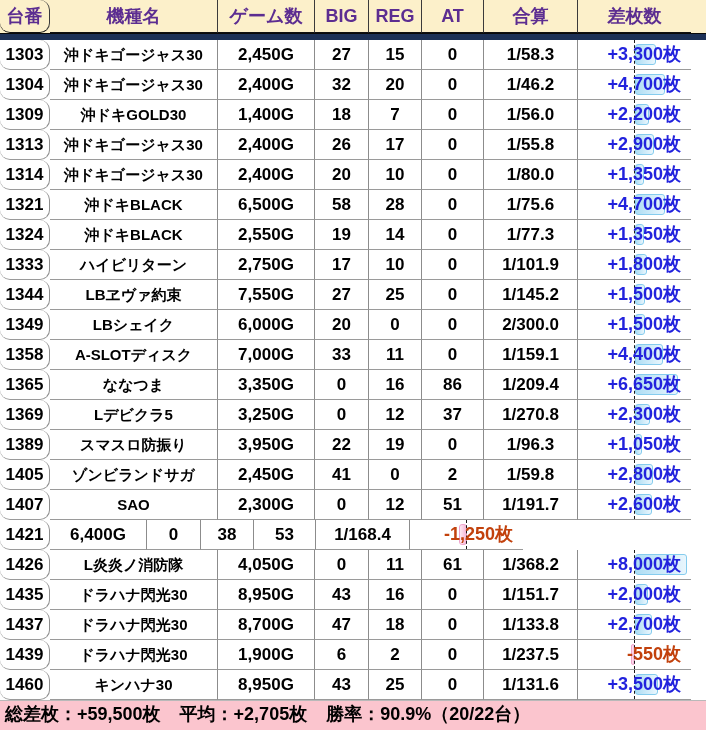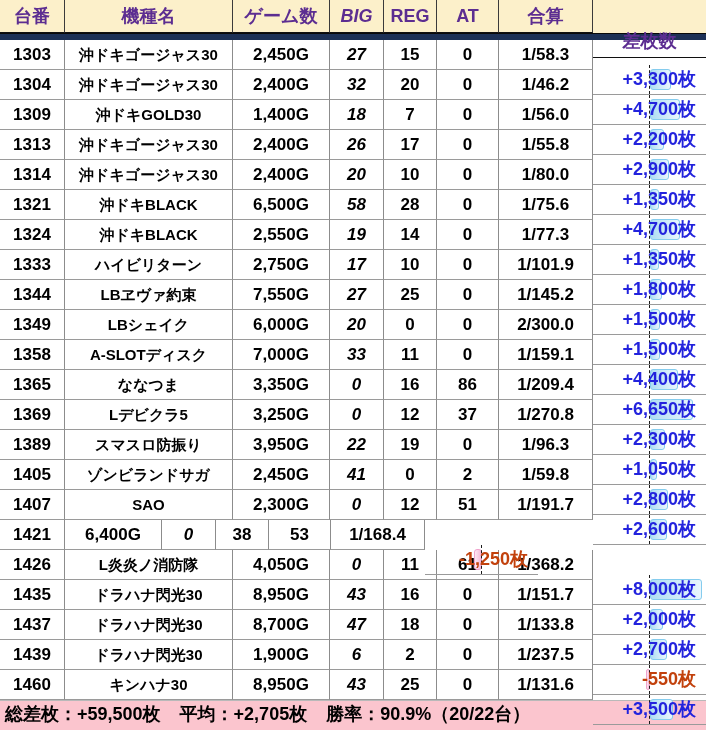--- a/index.html
+++ b/index.html
@@ -18,23 +18,23 @@
     color:#5c2d91; font-size:18px;
     border-right:1px solid #3b3b3b; border-bottom:1px solid #101010;
     overflow:hidden; white-space:nowrap;
   }
   .hcell:last-child { border-right:none; }
 
   
   .divider { width:706px; height:7px; background:#1d3156; border-top:1px solid #0a0a0a; }
 
   
-  .c0 { width:65px; }  .c1 { width:168px; } .c2 { width:97px; }
-  .c3 { width:54px;font-style:italic; }  .c4 { width:53px; }  .c5 { width:62px; }
-  .c6 { width:94px; }  .c7 { width:113px;margin-top:25px; }
+  .c0 { width:50px;border-radius:10px; }  .c1 { width:168px; } .c2 { width:97px; }
+  .c3 { width:54px; }  .c4 { width:53px; }  .c5 { width:62px; }
+  .c6 { width:94px; }  .c7 { width:113px; }
 
   
   .body { width:706px; }
   .row { display:flex; width:706px; height:30px; background:#fff; }
   .cell {
     height:30px; line-height:29px; text-align:center; color:#000;
     font-size:17px; border-right:1px solid #8c8c8c; border-bottom:1px solid #9a9a9a;
     overflow:hidden; white-space:nowrap;
   }
   .cell.c1 { font-size:15px; }

